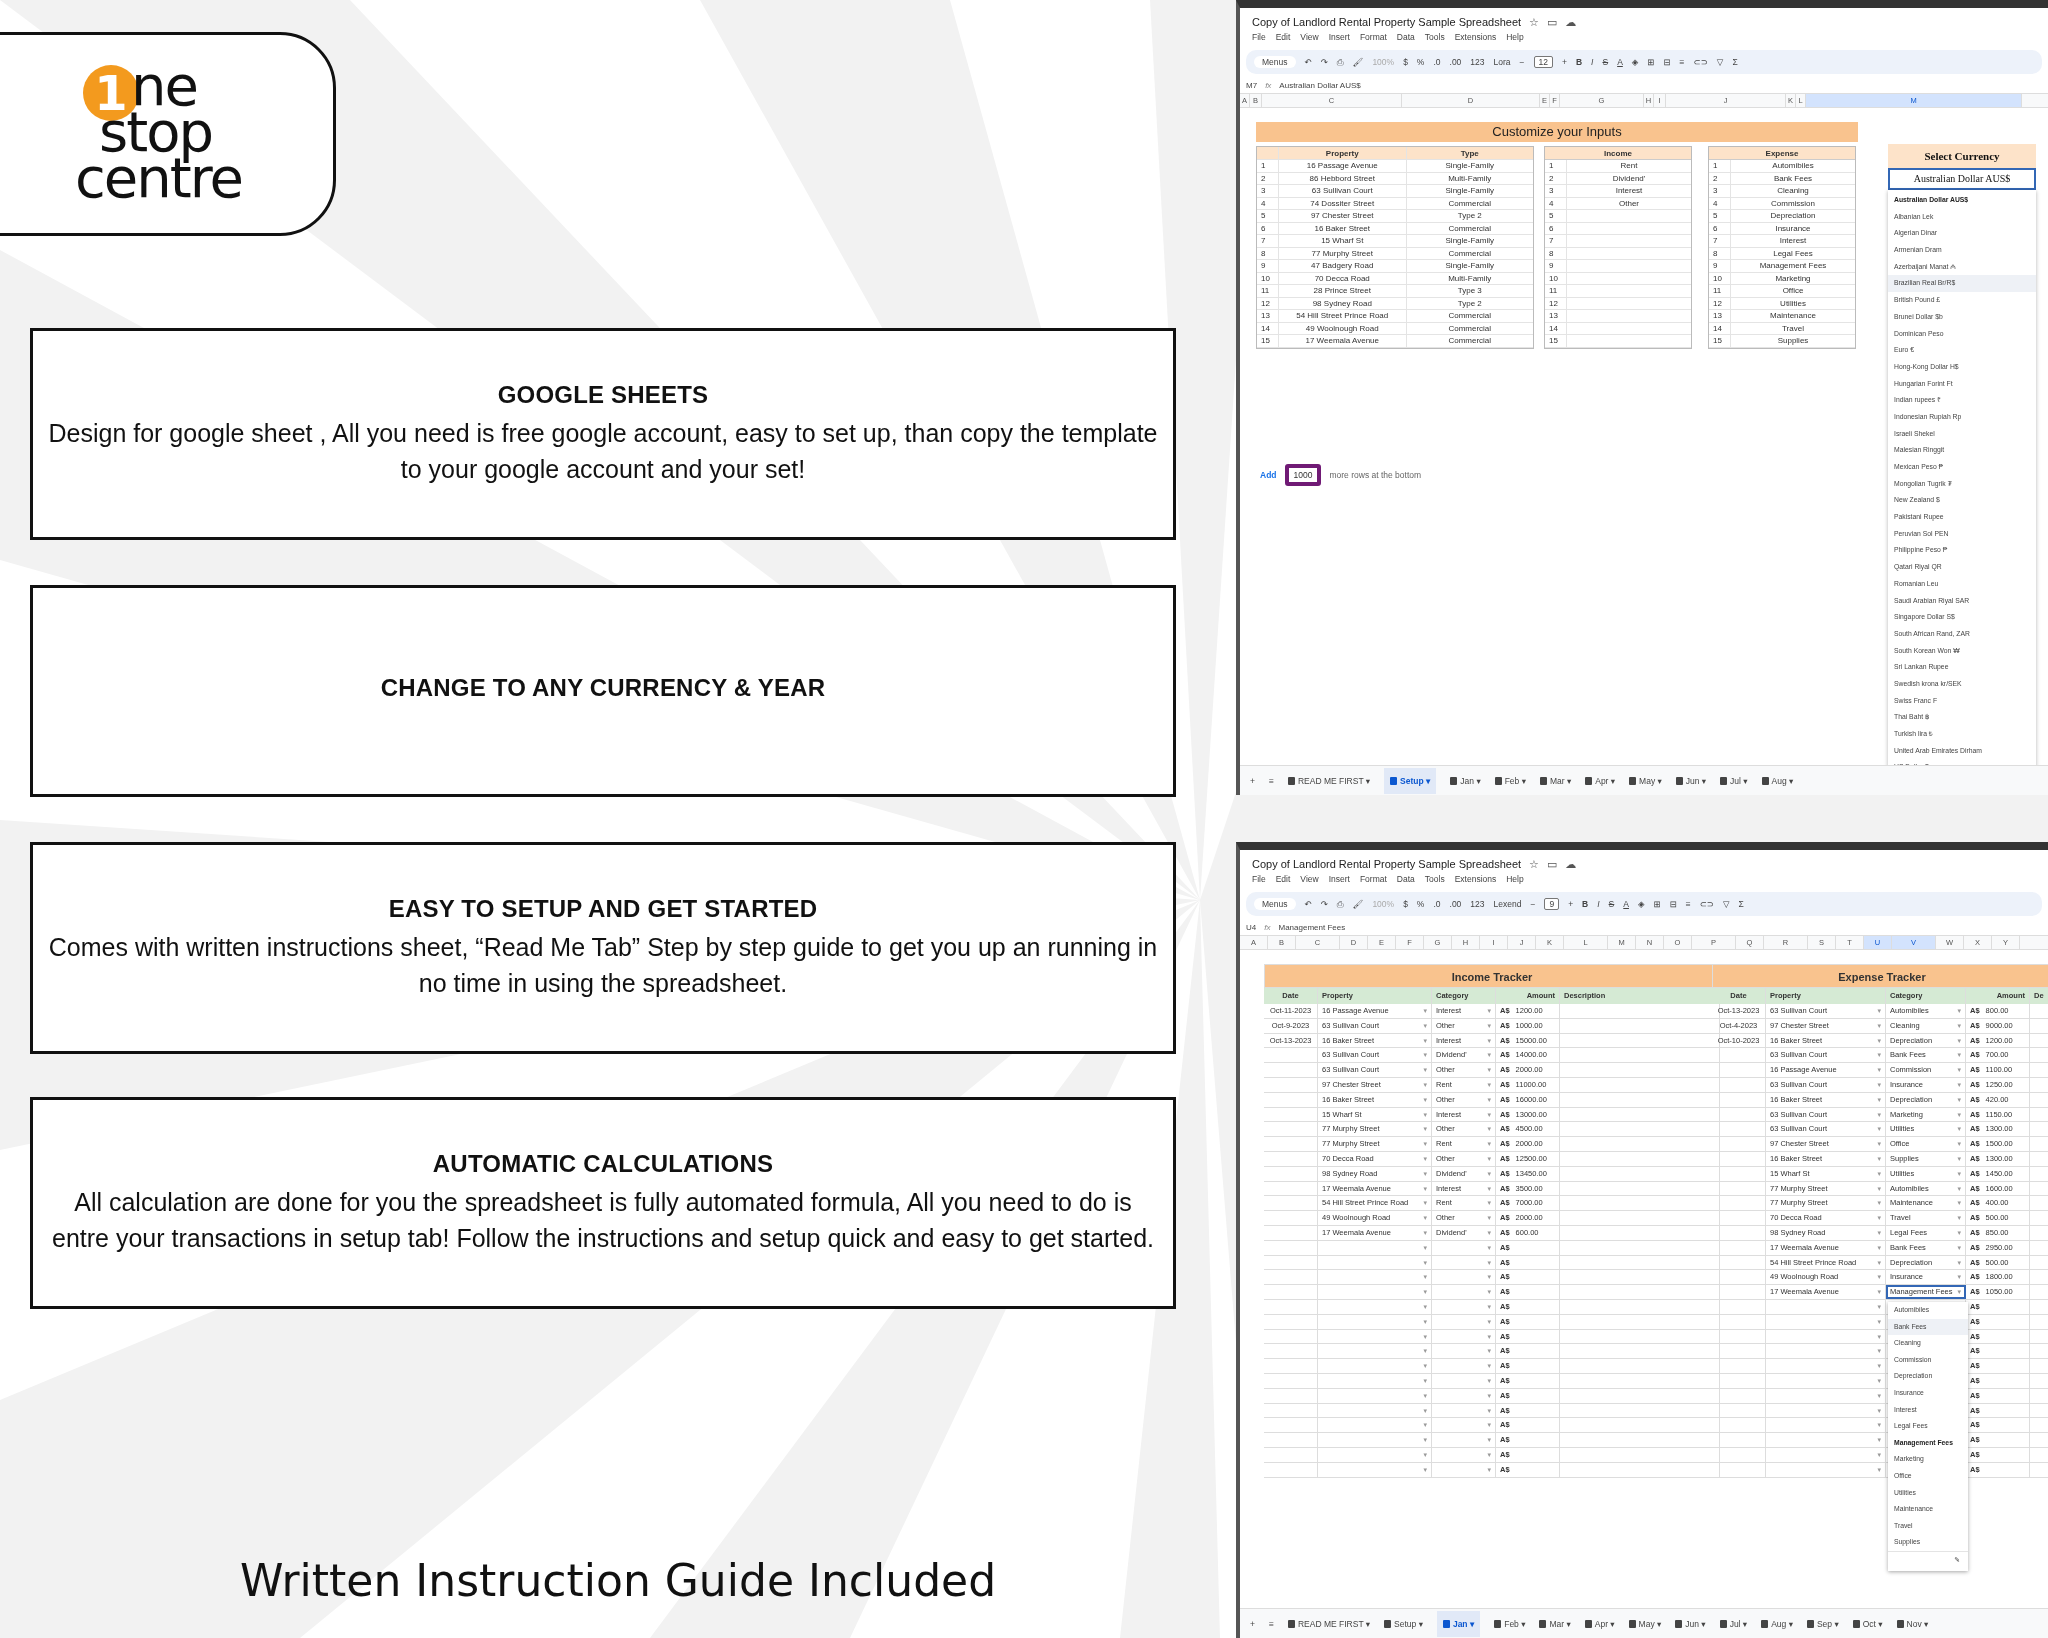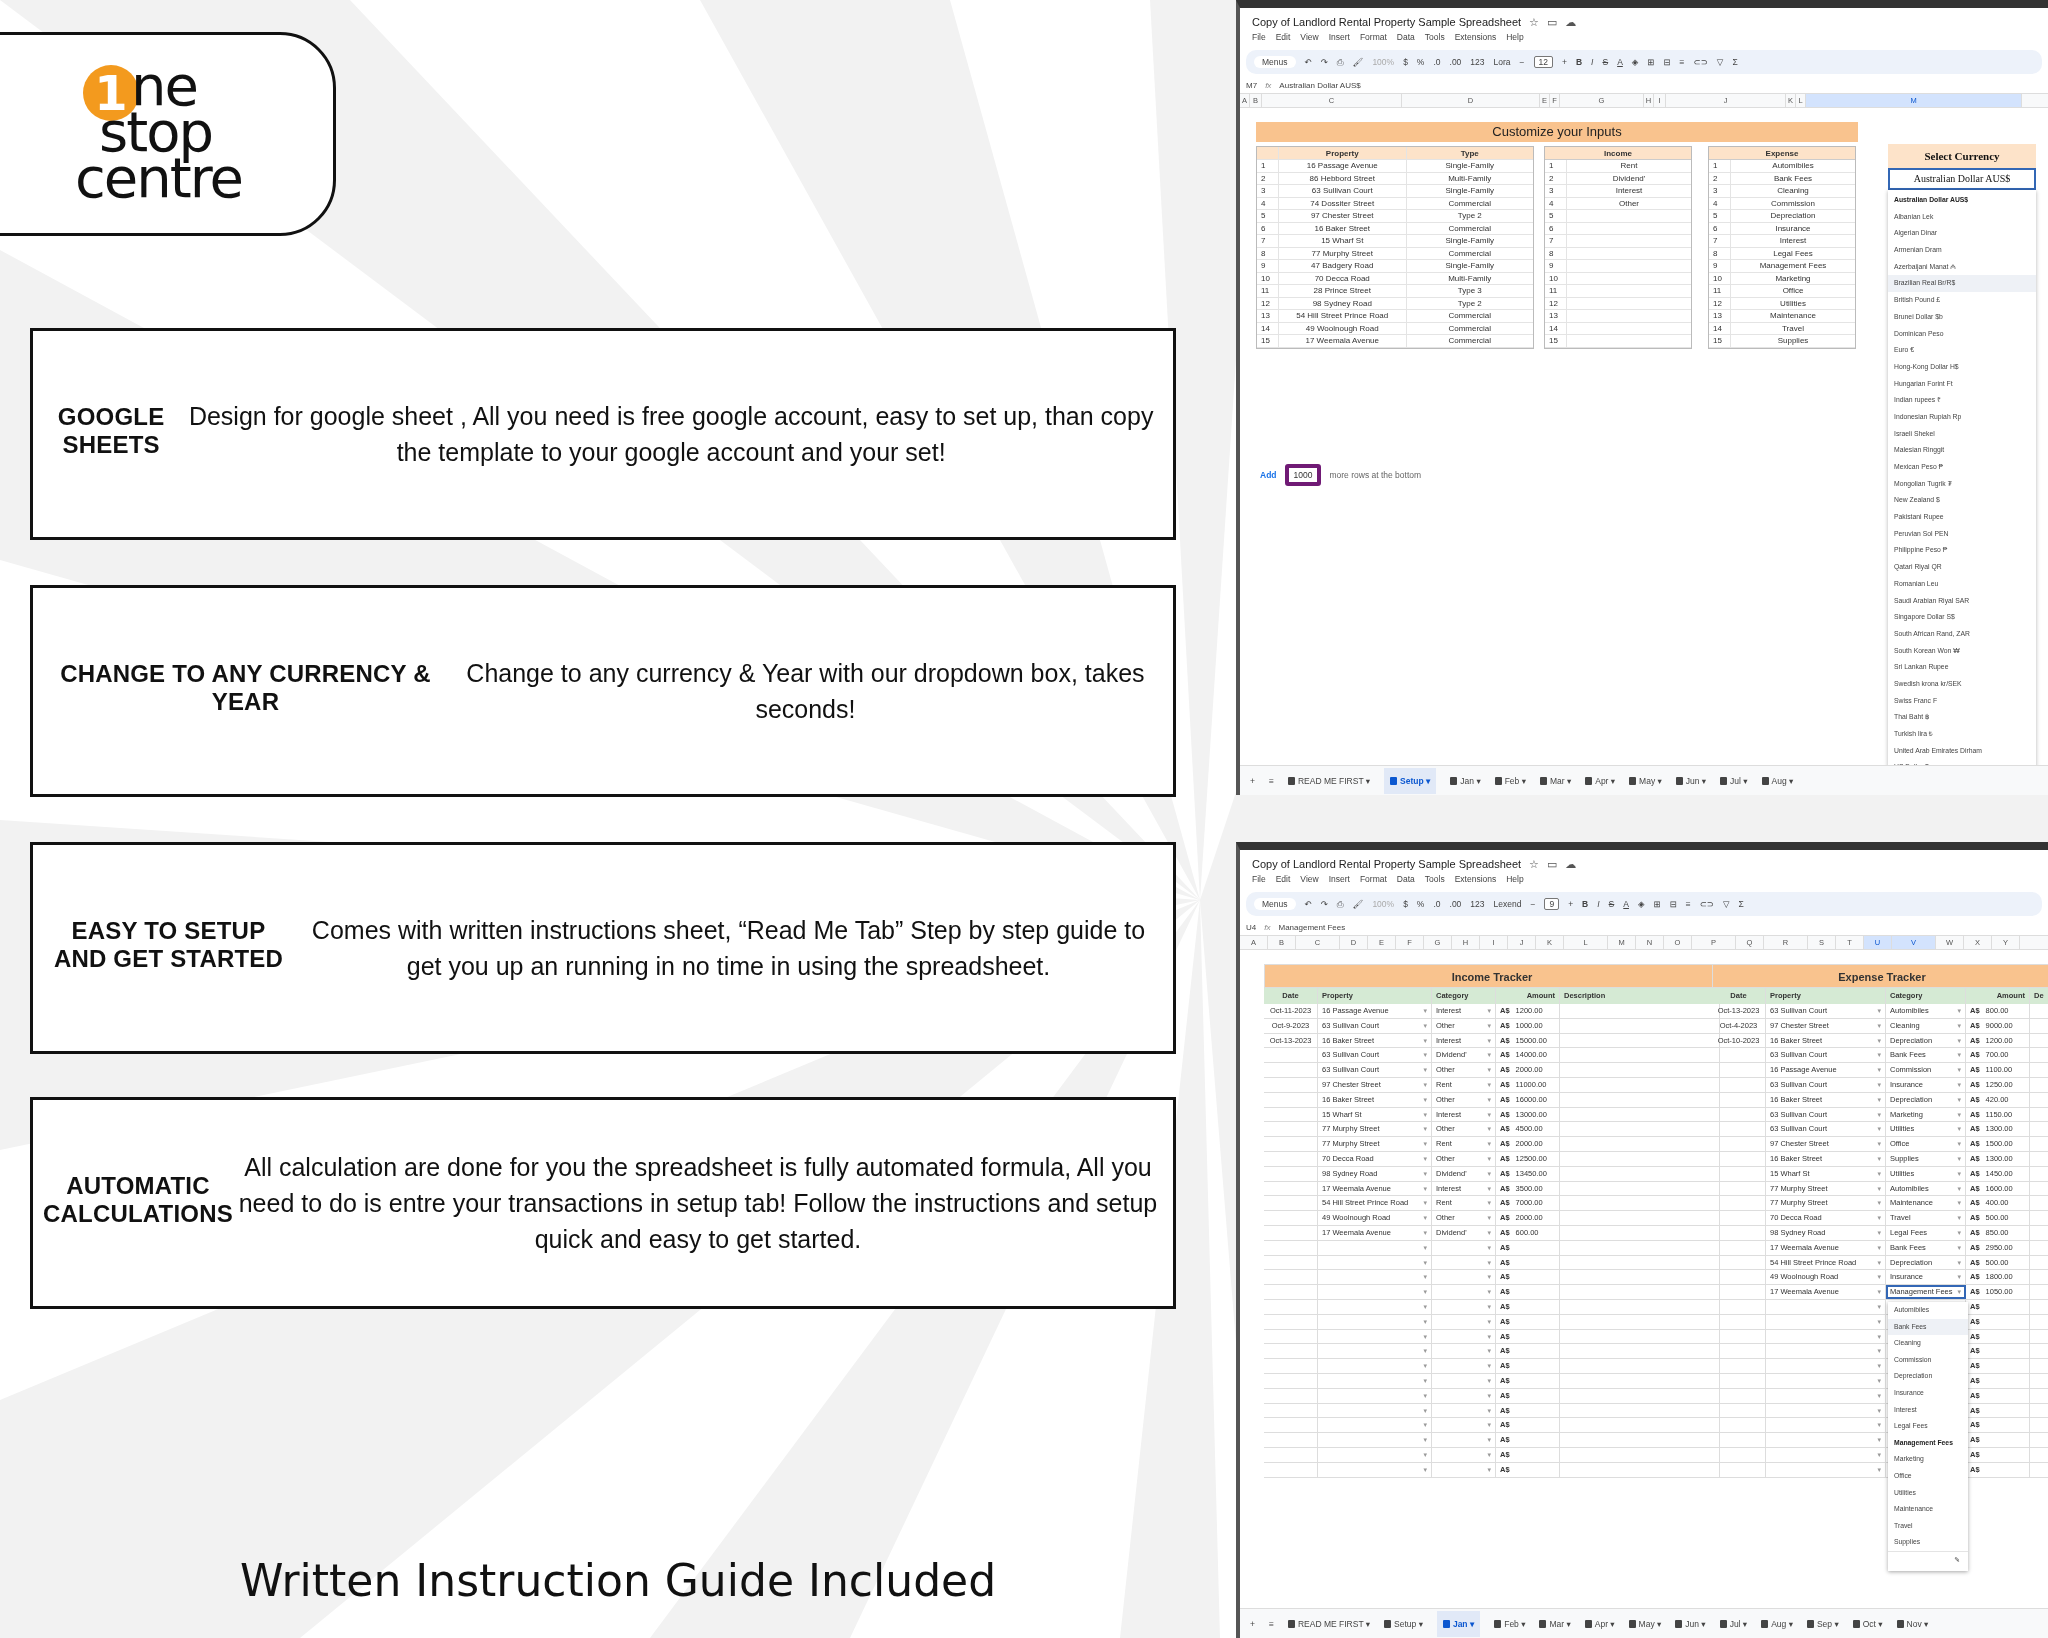--- a/index.html
+++ b/index.html
@@ -7,21 +7,21 @@
 body{position:relative;background:#f3f3f3;font-family:"Liberation Sans",sans-serif;color:#111}
 .bg-rays{position:absolute;inset:0;overflow:hidden;z-index:0}
 .bg-rays svg{width:100%;height:100%}
 .logo-box{position:absolute;left:-20px;top:32px;width:356px;height:204px;border:3px solid #111;border-radius:0 56px 56px 0;background:#fff;z-index:2;display:flex;align-items:center;justify-content:center}
 .logo{position:relative;width:190px;height:150px;margin-left:40px}
 .logo .circle{position:absolute;left:0;top:6px;width:56px;height:56px;border-radius:50%;background:#f39a1e;color:#fff;font-weight:700;font-size:48px;line-height:56px;text-align:center;font-family:"DejaVu Sans",sans-serif}
 .logo .w{position:absolute;font-family:"DejaVu Sans",sans-serif;font-size:56px;line-height:46px;color:#111;letter-spacing:-2px}
 .logo .w1{left:48px;top:4px}
 .logo .w2{left:16px;top:50px}
 .logo .w3{left:-8px;top:96px}
-.feature{position:absolute;left:30px;width:1146px;border:3px solid #111;background:#fff;z-index:2;display:flex;flex-direction:row;justify-content:center;align-items:center;text-align:center;padding:0 10px}
+.feature{position:absolute;left:30px;width:1146px;border:3px solid #111;background:#fff;z-index:2;display:flex;flex-direction:column;justify-content:center;align-items:center;text-align:center;padding:0 10px}
 .feature h2{font-family:"Liberation Sans",sans-serif;font-weight:700;font-size:24px;margin-bottom:6px;letter-spacing:.2px}
 .feature p{font-family:"Liberation Sans",sans-serif;font-size:25px;line-height:36px}
 .f1{top:328px;height:212px}
 .f2{top:585px;height:212px}
 .f3{top:842px;height:212px}
 .f4{top:1097px;height:212px}
 .guide{position:absolute;left:240px;top:1555px;font-size:44px;font-family:"DejaVu Sans",sans-serif;z-index:2;color:#111}
 
 
 .win{position:absolute;left:1236px;width:812px;background:#fff;border-left:4px solid #555;border-top:8px solid #333;z-index:2;overflow:hidden;font-family:"Liberation Sans",sans-serif}
@@ -108,21 +108,20 @@
     <div class="w w3">centre</div>
   </div>
 </div>
 
 <div class="feature f1">
   <h2>GOOGLE SHEETS</h2>
   <p>Design for google sheet , All you need is free google account, easy to set up, than copy the template to your google account and your set!</p>
 </div>
 <div class="feature f2">
   <h2>CHANGE TO ANY CURRENCY &amp; YEAR</h2>
-  <p>Change to any currency &amp; Year with our dropdown box, takes seconds!</p>
 </div>
 <div class="feature f3">
   <h2>EASY TO SETUP AND GET STARTED</h2>
   <p>Comes with written instructions sheet, “Read Me Tab”  Step by step guide to get you up an running in no time in using the spreadsheet.</p>
 </div>
 <div class="feature f4">
   <h2>AUTOMATIC CALCULATIONS</h2>
   <p>All calculation are done for you the spreadsheet is fully automated formula, All you need to do is entre your transactions in setup tab!  Follow the instructions and setup quick and easy to get started.</p>
 </div>
 

